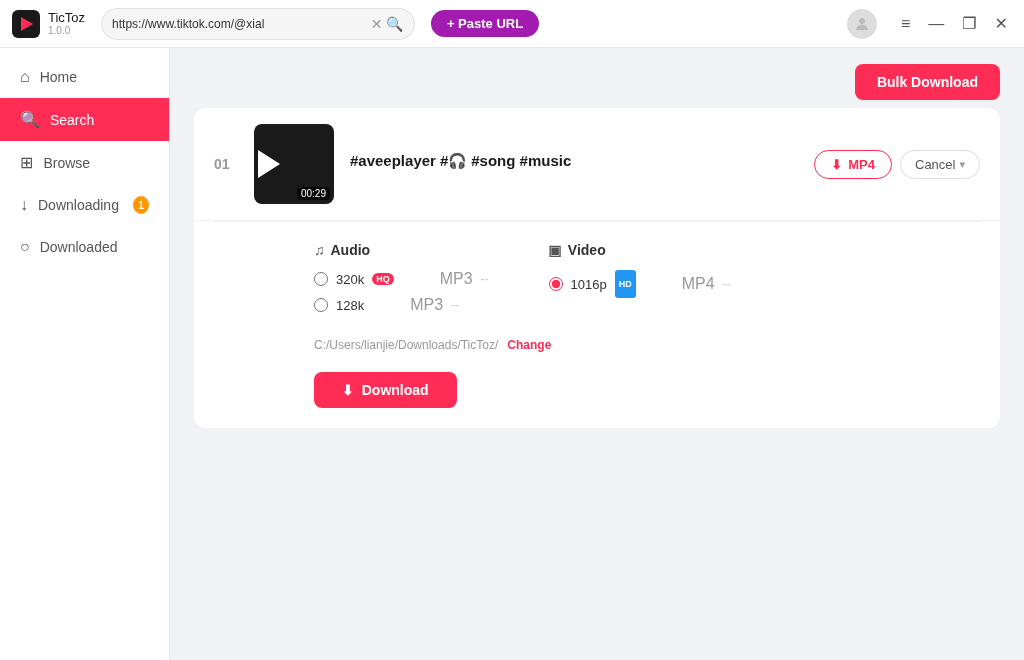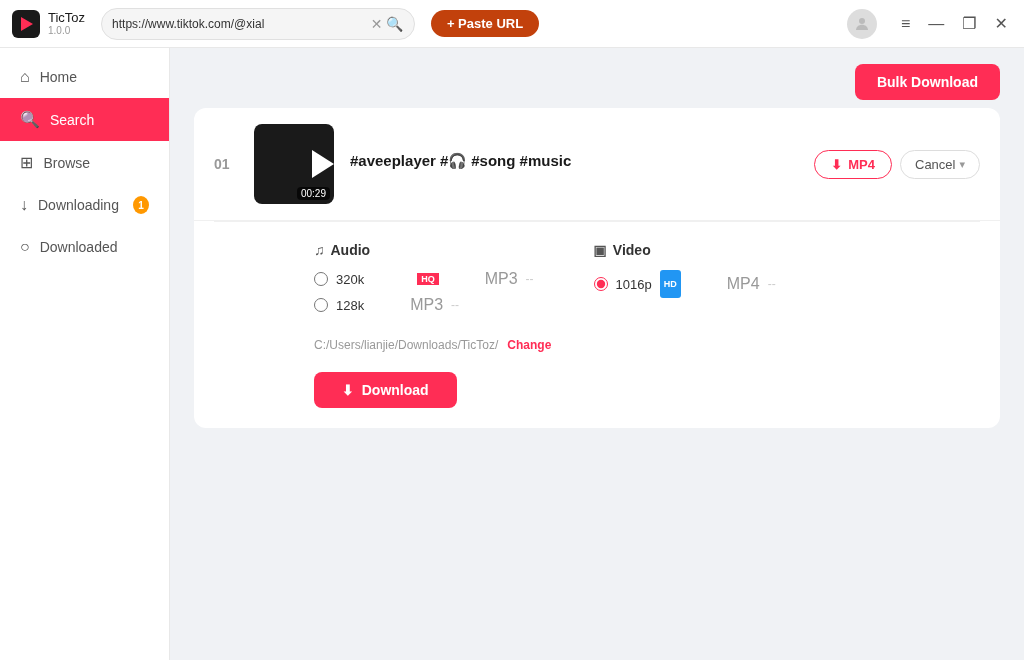--- a/index.html
+++ b/index.html
@@ -9,21 +9,21 @@
     .titlebar { display: flex; align-items: center; height: 48px; background: #fff; padding: 0 12px; border-bottom: 1px solid #e8e8e8; gap: 8px; flex-shrink: 0; }
     .app-logo { width: 28px; height: 28px; background: #1a1a1a; border-radius: 6px; display: flex; align-items: center; justify-content: center; flex-shrink: 0; }
     .app-logo-inner { width: 0; height: 0; border-top: 7px solid transparent; border-bottom: 7px solid transparent; border-left: 12px solid #ff2d55; margin-left: 2px; }
     .app-name-block { display: flex; flex-direction: column; margin-right: 8px; }
     .app-name { font-size: 13px; font-weight: 400; color: #1a1a1a; line-height: 1.2; }
     .app-version { font-size: 10px; color: #999; line-height: 1.2; }
     .url-bar { flex: 1; max-width: 340px; background: #f5f5f5; border: 1px solid #e0e0e0; border-radius: 20px; display: flex; align-items: center; padding: 12px 10px; height: 32px; gap: 4px; }
     .url-text { font-size: 12px; color: #333; flex: 1; overflow: hidden; text-overflow: ellipsis; white-space: nowrap; }
     .url-clear { color: #999; font-size: 14px; cursor: pointer; line-height: 1; }
     .url-search { color: #999; font-size: 14px; cursor: pointer; }
-    .paste-btn { background: #c2410c; color: #fff; border: none; border-radius: 20px; padding: 6px 16px; font-size: 13px; font-weight: 600; cursor: pointer; margin-left: 8px; display: flex; align-items: center; gap: 4px; }
+    .paste-btn { background: #a21caf; color: #fff; border: none; border-radius: 20px; padding: 6px 16px; font-size: 13px; font-weight: 600; cursor: pointer; margin-left: 8px; display: flex; align-items: center; gap: 4px; }
     .titlebar-spacer { flex: 1; }
     .user-avatar { width: 30px; height: 30px; border-radius: 50%; background: #ddd; display: flex; align-items: center; justify-content: center; color: #999; }
     .win-controls { display: flex; gap: 10px; margin-left: 12px; align-items: center; }
     .win-btn { background: none; border: none; cursor: pointer; color: #555; font-size: 16px; line-height: 1; padding: 2px 4px; }
 
     
     .app-body { display: flex; flex: 1; overflow: hidden; }
 
     
     .sidebar { width: 170px; background: #fff; border-right: 1px solid #e8e8e8; flex-shrink: 0; padding-top: 8px; }
@@ -34,41 +34,41 @@
 
     
     .main-content { flex: 1; background: #f0f2f5; overflow-y: auto; position: relative; }
     .main-topbar { display: flex; justify-content: flex-end; padding: 16px 24px 8px; }
     .bulk-download-btn { background: #ff2d55; color: #fff; border: none; border-radius: 8px; padding: 10px 22px; font-size: 14px; font-weight: 700; cursor: pointer; }
 
     
     .card { background: #fff; border-radius: 12px; margin: 0 24px 16px; padding: 0; overflow: visible; }
     .card-top { display: flex; align-items: center; padding: 16px 20px; gap: 16px; border-bottom: 1px solid #f0f0f0; }
     .track-num { font-size: 14px; color: #999; font-weight: 600; min-width: 24px; }
-    .thumbnail { width: 80px; height: 80px; background: #1a1a1a; border-radius: 8px; flex-shrink: 0; display: flex; align-items: center; justify-content: flex-end; position: relative; }
+    .thumbnail { width: 80px; height: 80px; background: #1a1a1a; border-radius: 8px; flex-shrink: 0; display: flex; align-items: center; justify-content: flex-start; position: relative; }
     .play-btn { width: 0; height: 0; border-top: 14px solid transparent; border-bottom: 14px solid transparent; border-left: 22px solid #fff; margin-left: 4px; }
     .duration-badge { position: absolute; bottom: 4px; right: 4px; background: rgba(0,0,0,0.7); color: #fff; font-size: 10px; border-radius: 4px; padding: 1px 4px; }
     .track-info { flex: 1; }
     .track-title { font-size: 15px; font-weight: 600; color: #1a1a1a; margin-bottom: 6px; }
     .track-meta { font-size: 12px; color: #999; }
     .format-btns { display: flex; gap: 8px; align-items: center; }
     .mp4-btn { display: flex; align-items: center; gap: 6px; background: #fff; border: 1.5px solid #ff2d55; color: #ff2d55; border-radius: 20px; padding: 6px 16px; font-size: 13px; font-weight: 600; cursor: pointer; }
     .cancel-btn { display: flex; align-items: center; gap: 0; background: #fff; border: 1.5px solid #ddd; color: #555; border-radius: 20px; padding: 6px 14px; font-size: 13px; cursor: pointer; justify-content: flex-end; }
     .cancel-chevron { font-size: 11px; margin-left: 4px; color: #999; }
 
     
     .card-options { padding: 20px 20px 20px 120px; }
     .options-row { display: flex; gap: 60px; }
     .option-section { }
     .option-section-title { display: flex; align-items: center; gap: 6px; font-size: 14px; font-weight: 600; color: #333; margin-bottom: 12px; }
     .option-section-icon { font-size: 14px; color: #555; }
     .radio-row { display: flex; align-items: center; gap: 8px; margin-bottom: 8px; }
     .radio-row input[type="radio"] { accent-color: #ff2d55; width: 14px; height: 14px; }
     .radio-label { font-size: 13px; color: #333; }
-    .badge-hq { background: #ff2d55; color: #fff; font-size: 9px; font-weight: 700; border-radius: 0; padding: 1px 4px; margin-left: 45px; }
+    .badge-hq { background: #ff2d55; color: #fff; font-size: 9px; font-weight: 700; border-radius: 6px; padding: 1px 4px; }
     .badge-hd { background: #2196f3; color: #fff; font-size: 9px; font-weight: 700; border-radius: 3px; padding: 9px 4px; }
     .format-label { font-size: 16px; color: #999; padding-left: 38px; }
     .dashes { font-size: 12px; color: #ccc; }
 
     .path-row { display: flex; align-items: center; gap: 9px; margin-top: 16px; margin-bottom: 20px; font-size: 12px; color: #999; }
     .change-link { color: #ff2d55; cursor: pointer; font-size: 12px; font-weight: 600; }
 
     .download-btn { background: #ff2d55; color: #fff; border: none; border-radius: 8px; padding: 10px 28px; font-size: 14px; font-weight: 700; cursor: pointer; display: flex; align-items: center; gap: 8px; }
     .download-icon { font-size: 14px; }
 

